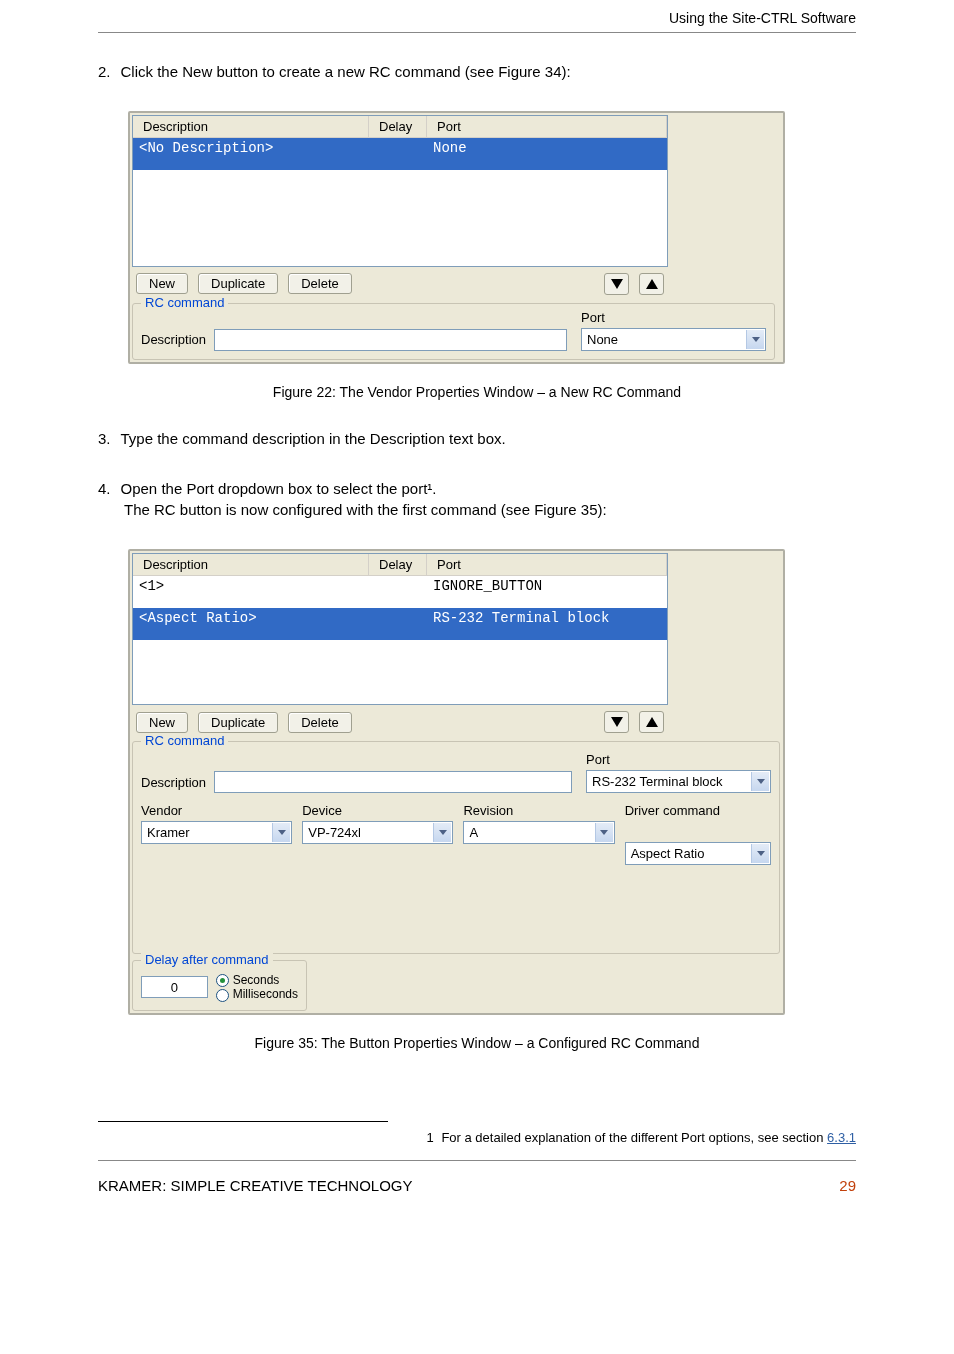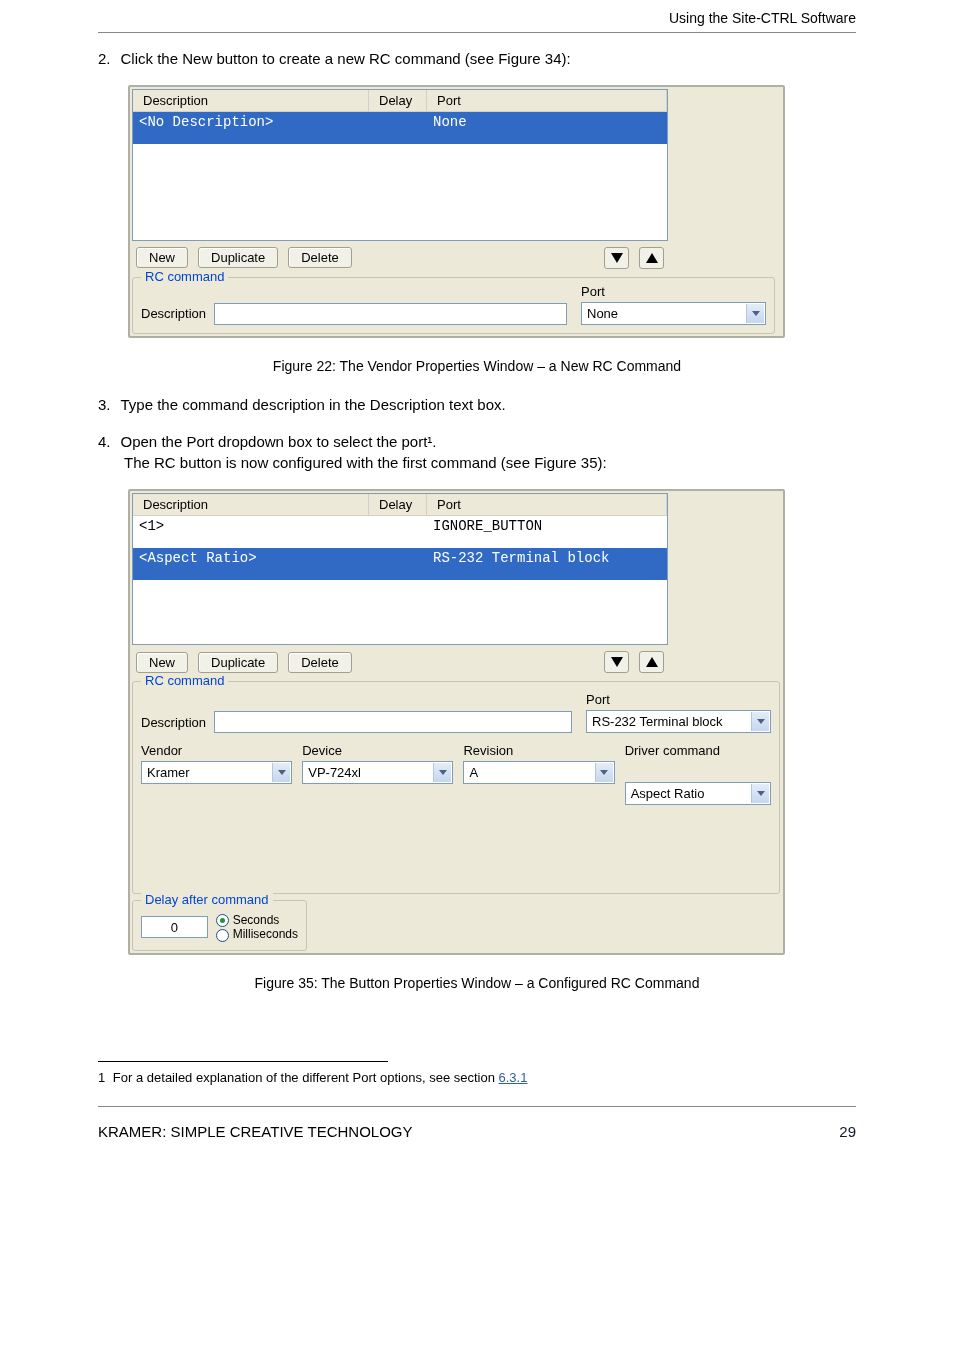--- a/index.html
+++ b/index.html
@@ -17,51 +17,52 @@
     border: none;
     border-top: 1px solid #888;
     margin: 0;
   }
   .content-block {
     padding: 0 98px 0 98px;
   }
   .text-para {
     font-size: 15px;
     line-height: 1.45;
-    margin: 15px 0;
+    margin: 28px 0;
   }
   .text-para .num {
     margin-right: 10px;
   }
   .caption {
     text-align: center;
     margin: 20px 0;
     font-size: 14px;
   }
   .caption .figno { font-style: normal; }
   .caption .figtitle { }
   .footnote-rule {
     width: 290px;
     border: none;
     border-top: 1px solid #000;
     margin: 70px 0 8px 0;
   }
   .footnote {
     font-size: 13px;
-    margin-bottom: 21px;
+    margin-bottom: 15px;
+    text-align: right;
   }
   .footnote-num { margin-right: 4px; }
   .footer {
     padding: 10px 98px 20px 98px;
     font-size: 15px;
   }
   .footer-row {
     margin-top: 6px;
   }
-  .footer-right { float: right; color: #0f172a; }
+  .footer-right { float: right; color: #c2410c; }
   .footer-en { color: #2e5fa4; text-decoration: underline; }
 
   
   .ui-panel {
     background: #ece9d8;
     border: 2px solid #b0afa4;
     border-radius: 2px;
     padding: 2px;
     margin: 6px 0 6px 30px;
     font-size: 13px;

